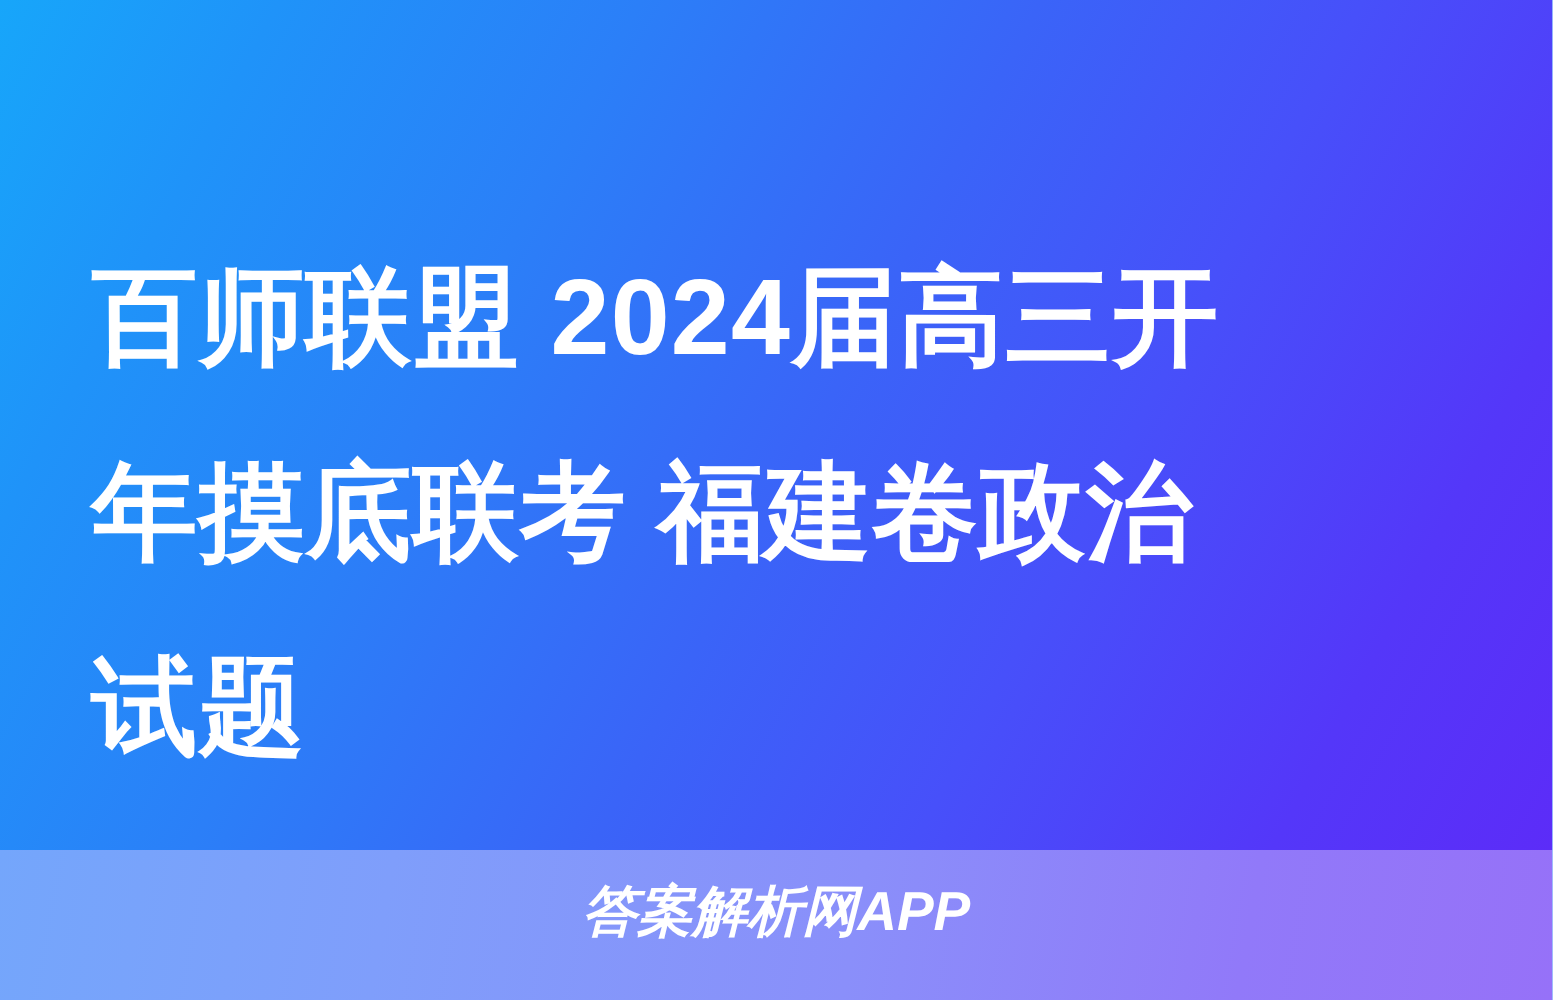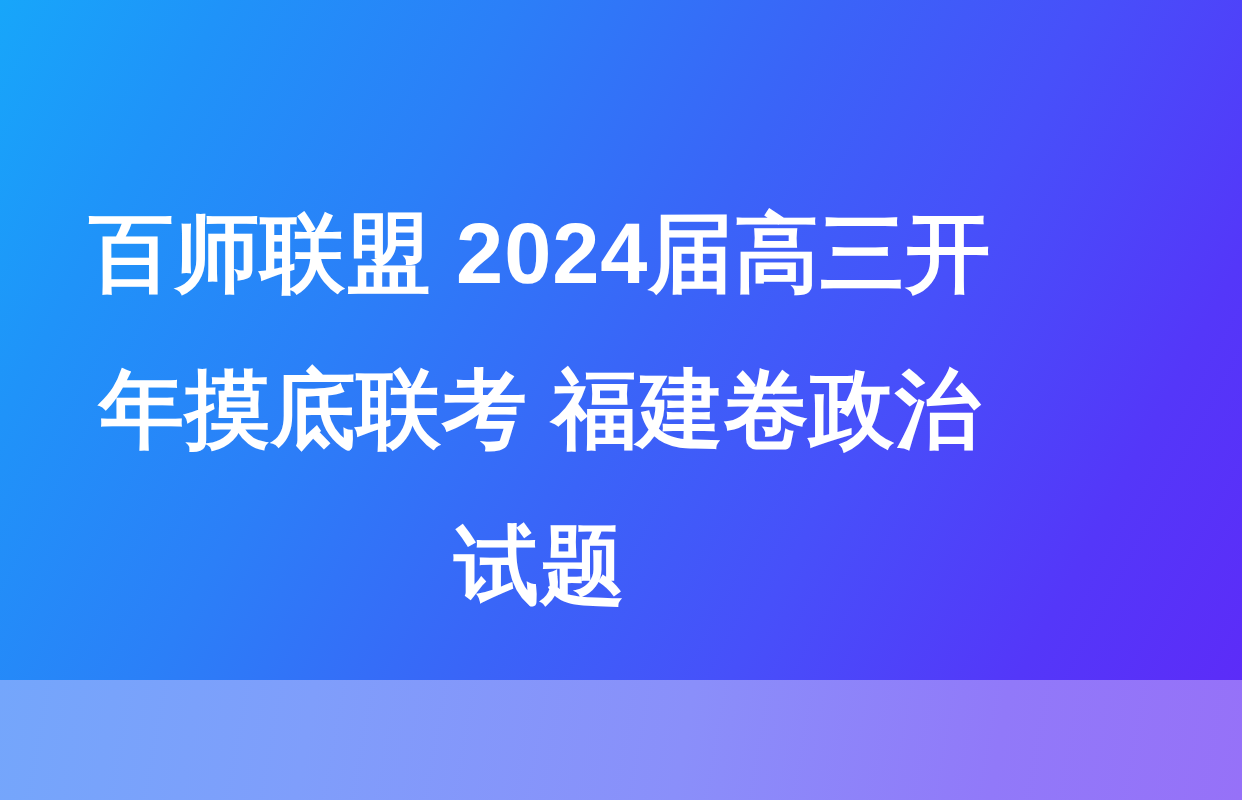--- a/index.html
+++ b/index.html
@@ -51,21 +51,20 @@
                 #9179f9 80%,
                 #9671f8 100%);
   }
 
   
   .title-block {
     position: absolute;
     left: 0;
     top: 176px;
     width: 1080px;
-    text-align: center;
     padding: 0 66px;
     box-sizing: border-box;
   }
 
   .title-line {
     display: block;
     color: #ffffff;
     font-size: 86px;
     line-height: 156px;
     font-weight: 700;
@@ -102,14 +101,17 @@
   <div class="hero"></div>
 
   <div class="footer-band"></div>
 
   <div class="title-block">
     <span class="title-line">百师联盟 2024届高三开</span>
     <span class="title-line">年摸底联考 福建卷政治</span>
     <span class="title-line">试题</span>
   </div>
 
+  <div class="watermark">
+    <span class="watermark-text">答案解析网APP</span>
+  </div>
 
 </div>
 
 </body></html>

